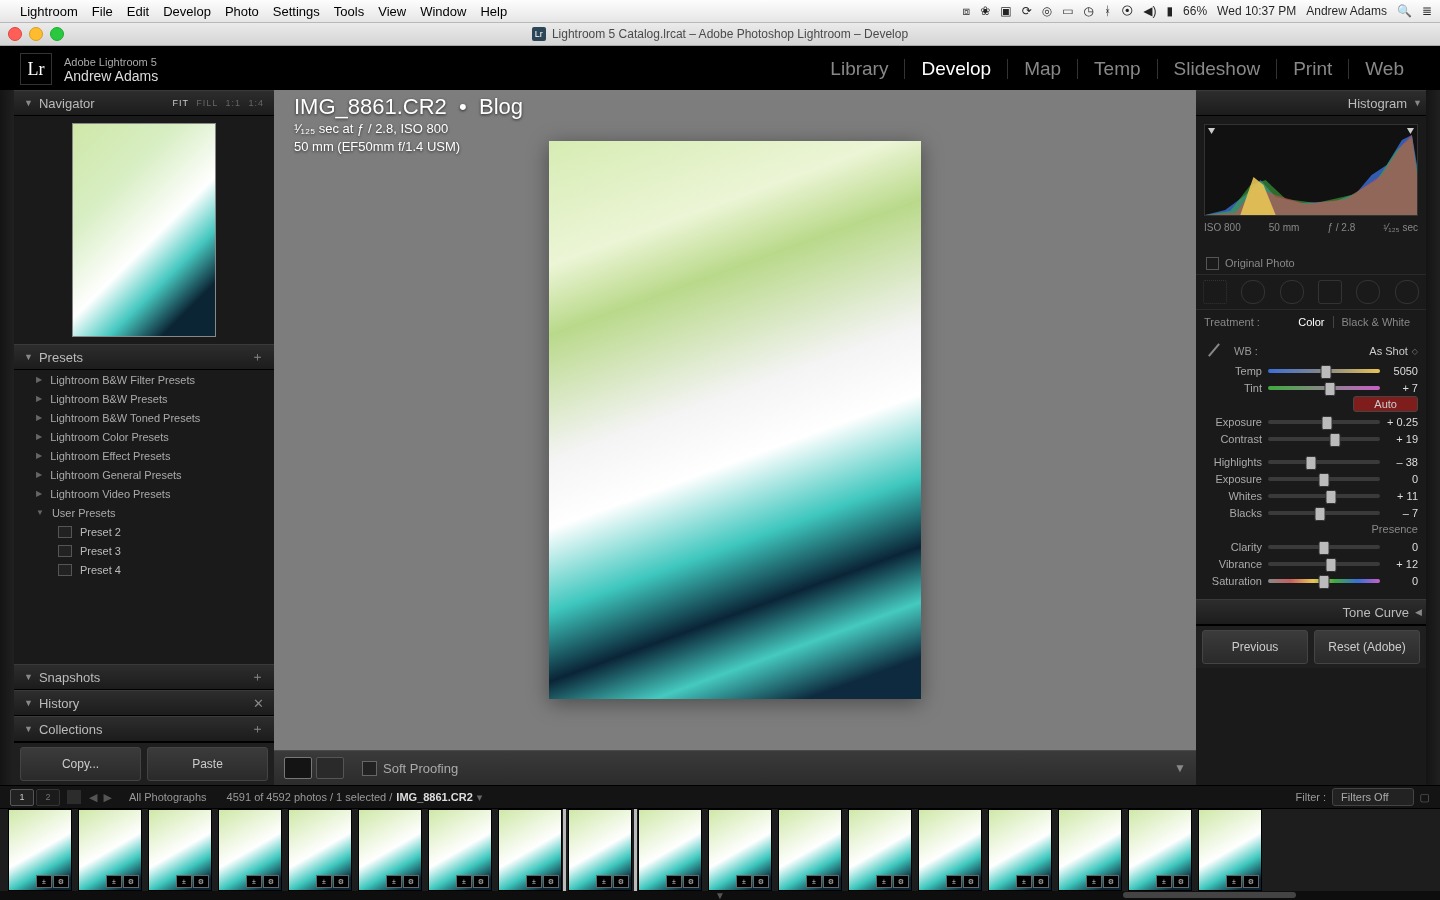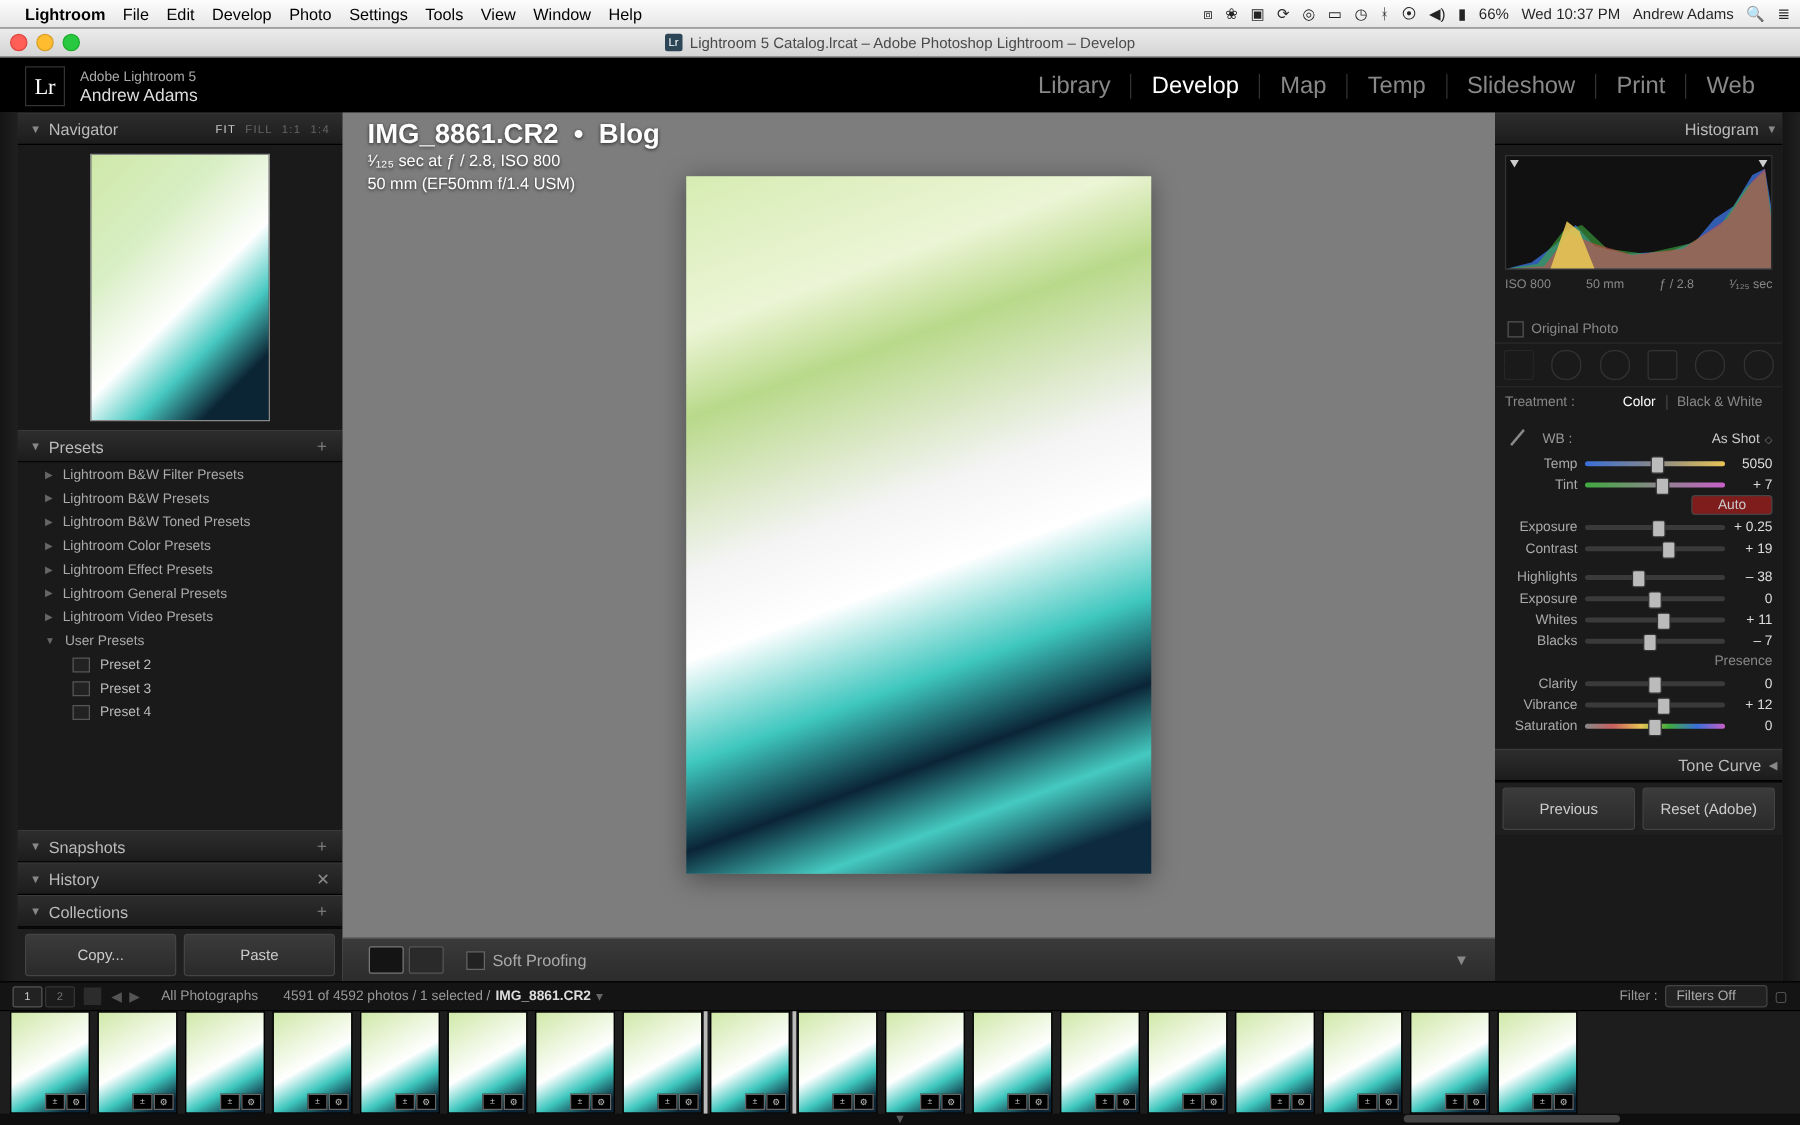--- a/index.html
+++ b/index.html
@@ -1,19 +1,19 @@
 <!DOCTYPE html>
 <html><head>
 <meta charset="utf-8">
 <style>
 html,body{margin:0;padding:0;width:1440px;height:900px;font-family:"Helvetica Neue",Helvetica,Arial,sans-serif;font-size:12px;color:#ccc;background:#2a2a2a;overflow:hidden;-webkit-font-smoothing:antialiased}
 
 .menubar{height:22px;background:linear-gradient(#fdfdfd,#e6e6e6);border-bottom:1px solid #b8b8b8;display:flex;align-items:center;padding:0 8px;color:#000;font-size:13px}
 .menubar .apple{font-size:15px;margin-right:12px}
-.menubar .app{font-weight:700;margin-right:14px}
+.menubar .app{font-weight:400;margin-right:14px}
 .menubar .m{margin-right:14px}
 .menubar .spacer{flex:1}
 .menubar .st{margin-left:10px;opacity:.85;font-size:12px}
 
 .wtitle{height:22px;background:linear-gradient(#ebebeb,#d4d4d4);border-bottom:1px solid #a8a8a8;display:flex;align-items:center;color:#4a4a4a;font-size:12px;position:relative}
 .tlights{position:absolute;left:8px;top:4px;display:flex;gap:7px}
 .tlights span{width:12px;height:12px;border-radius:50%;display:block}
 .tl-red{background:#ff5f57;border:1px solid #e0443e}
 .tl-yel{background:#febc2e;border:1px solid #d89e24}
 .tl-grn{background:#28c840;border:1px solid #1dad2c}
@@ -50,23 +50,23 @@
 .plist .row .ar{font-size:8px;margin-right:8px;color:#666}
 .plist .urow{padding-left:44px;color:#bbb}
 .plist .urow .pi{width:12px;height:10px;border:1px solid #555;margin-right:8px;background:#222}
 
 .lbtns{height:34px;background:#1f1f1f;display:flex;gap:6px;padding:4px 6px;border-top:1px solid #000}
 .lbtns .b{flex:1;background:linear-gradient(#3b3b3b,#2a2a2a);border:1px solid #444;border-radius:3px;display:flex;align-items:center;justify-content:center;color:#ccc;font-size:12px;cursor:pointer}
 
 .canvas{flex:1;position:relative;display:flex;align-items:center;justify-content:center}
 .photo{width:372px;height:558px;background:linear-gradient(160deg,#d6ecb3 0%,#ecf5d6 18%,#b9d98a 28%,#f4f4f4 46%,#ffffff 56%,#3ec7be 68%,#0a2436 78%,#45cac0 86%,#0d2a3e 94%);position:relative;box-shadow:0 4px 20px rgba(0,0,0,.4)}
 .overlay{position:absolute;top:8px;left:20px;color:#fff;text-shadow:0 1px 3px rgba(0,0,0,.7);font-size:13px;line-height:18px}
-.overlay .fn{font-size:22px;font-weight:700;margin-bottom:4px}
-
-.ctoolbar{height:34px;background:linear-gradient(#3a3a3a,#2c2c2c);border-top:1px solid #4a4a4a;display:flex;align-items:center;padding:0 21px}
+.overlay .fn{font-size:22px;font-weight:400;margin-bottom:4px}
+
+.ctoolbar{height:34px;background:linear-gradient(#3a3a3a,#2c2c2c);border-top:1px solid #4a4a4a;display:flex;align-items:center;padding:0 10px}
 .ctoolbar .tbtn{width:26px;height:20px;background:#2a2a2a;border:1px solid #555;margin-right:4px;border-radius:2px}
 .ctoolbar .tbtn.active{background:#141414;border-color:#777}
 .ctoolbar .chk{width:13px;height:13px;border:1px solid #666;margin:0 6px 0 14px;background:#222}
 .ctoolbar .sp{color:#aaa;font-size:13px}
 .ctoolbar .dd{margin-left:auto;color:#888}
 
 .histobox{height:120px;padding:8px;background:#1a1a1a;position:relative}
 .histo{height:90px;border:1px solid #333;background:#111;position:relative;overflow:hidden}
 .histo svg{width:100%;height:100%}
 .hmeta{display:flex;justify-content:space-between;font-size:10px;color:#888;padding-top:6px}

